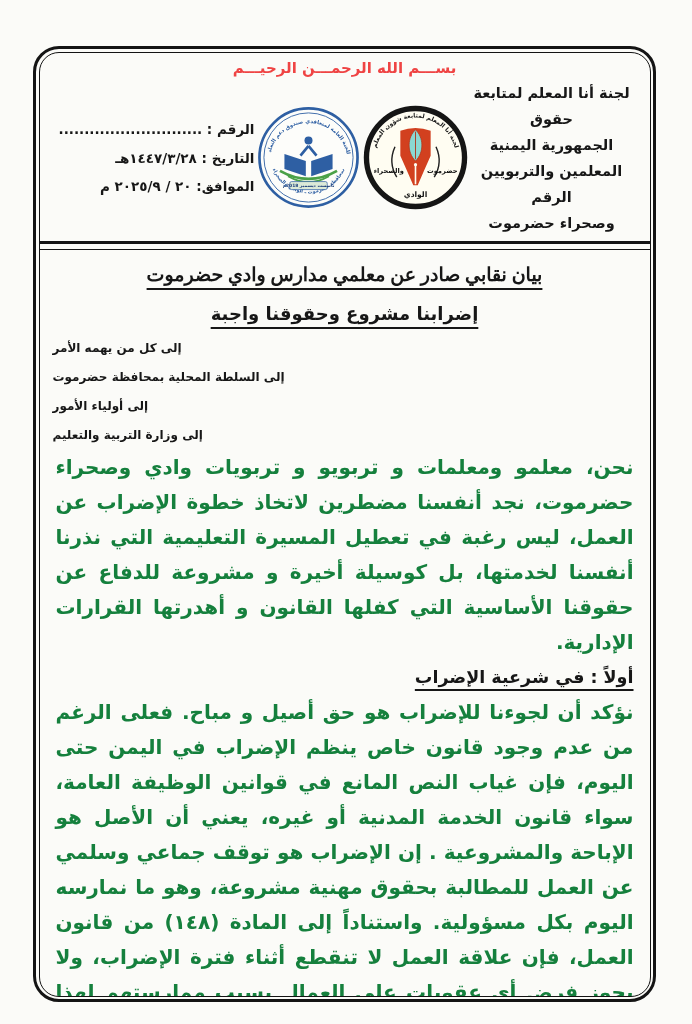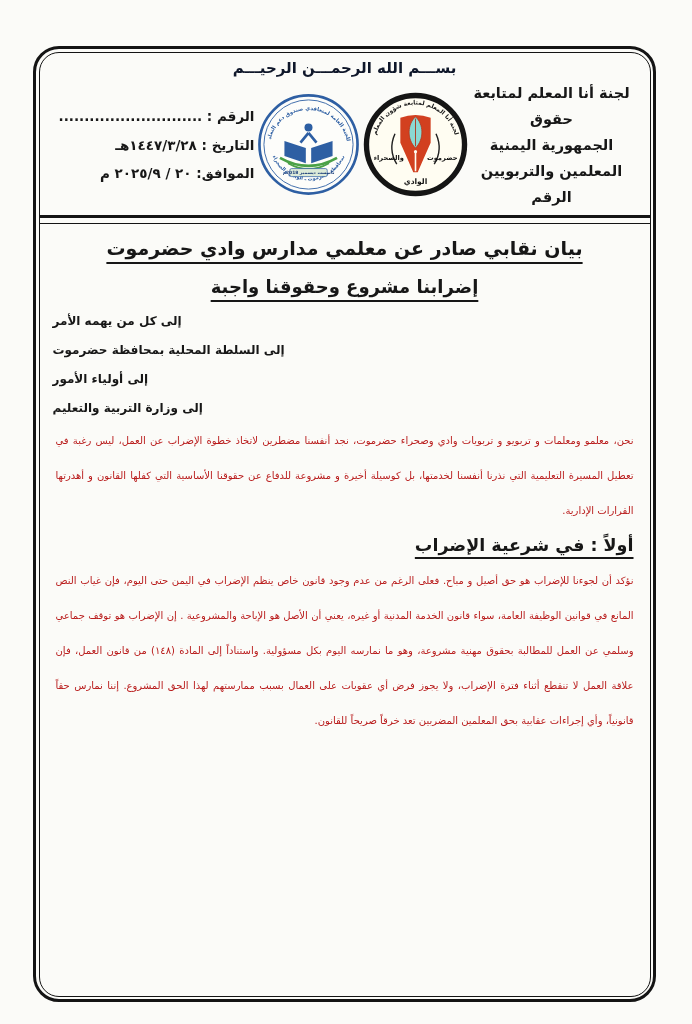--- a/index.html
+++ b/index.html
@@ -23,21 +23,21 @@
     border:1.5px solid #141414;border-radius:20px;
     padding:4px 13px 0 13px;
     box-sizing:border-box;
     overflow:hidden;
   }
   .bismillah{
     text-align:center;
     font-size:15px;font-weight:600;
     letter-spacing:.5px;
     margin-top:2px;
-    color:#0f172a;
+    color:#ef4444;
   }
   .header-row{
     display:flex;align-items:center;justify-content:space-between;
     margin-top:3px;padding:0 2px;
   }
   .org-block{
     width:206px;text-align:center;
     font-weight:700;font-size:14.5px;line-height:1.8;
   }
   .logos{display:flex;align-items:center;}
@@ -52,39 +52,40 @@
     height:5px;
     border-top:3px solid #141414;
     border-bottom:1.5px solid #141414;
   }
   .doc-title{
     text-align:center;font-size:19px;font-weight:700;
     margin:13px 0 0 0;
     text-decoration:underline;
     text-decoration-thickness:2px;
     text-underline-offset:7px;
+    font-family:Liberation Serif, serif;
   }
   .doc-subtitle{
     text-align:center;font-size:18px;font-weight:700;
     margin:17px 0 0 0;
     text-decoration:underline;
     text-decoration-thickness:2px;
     text-underline-offset:7px;
   }
   .addr{
     text-align:left;font-size:12px;font-weight:700;
     margin:15px 0 0 0;
   }
   .addr.first{margin-top:17px;}
   .para{
-    font-size:10px;font-weight:400;
+    font-size:20px;font-weight:700;
     text-align:justify;
     line-height:35px;
     margin:8px 3px 0 3px;
-    color:#b91c1c;
+    color:#15803d;
   }
   .sec-head{
     font-size:17.5px;font-weight:700;
     margin:7px 3px 0 3px;
     text-decoration:underline;
     text-decoration-thickness:1.8px;
     text-underline-offset:6px;
   }
   .logo-arc-text{font-size:6.8px;font-weight:700;fill:#1a1a1a;}
   .logo-arc-text-blue{font-size:6px;font-weight:700;fill:#2e5fa3;}
@@ -101,20 +102,21 @@
     <div class="frame-inner">
 
       <div class="bismillah">بســـم الله الرحمـــن الرحيـــم</div>
 
       <div class="header-row">
 
         <div class="org-block">
           <div>لجنة أنا المعلم لمتابعة حقوق</div>
           <div>الجمهورية اليمنية</div>
           <div>المعلمين والتربويين الرقم</div>
+          <div>وصحراء حضرموت</div>
         </div>
 
         <div class="logos">
 
           <svg class="logo" viewBox="-60 -60 120 120">
             <circle r="55" fill="#fffdf2" stroke="#151515" stroke-width="6"></circle>
             <path id="arcC" d="M -45 -6 A 45.5 45.5 0 0 1 45 -6" fill="none"></path>
             <text class="logo-arc-text">
               <textPath href="#arcC" startOffset="50%" text-anchor="middle">لجنة أنا المعلم لمتابعة شؤون المعلم</textPath>
             </text>

